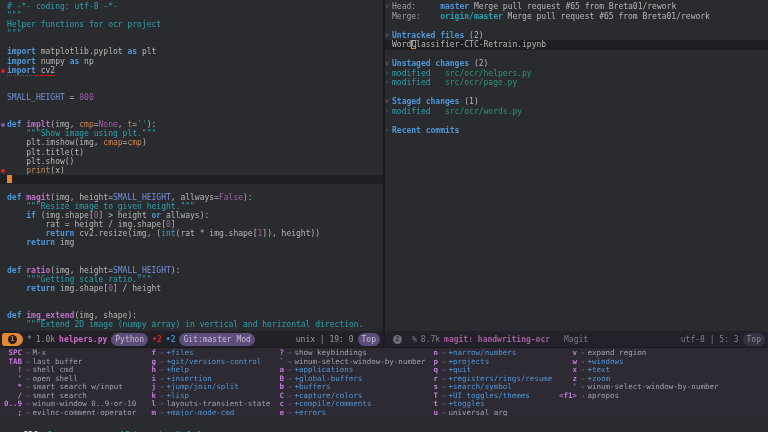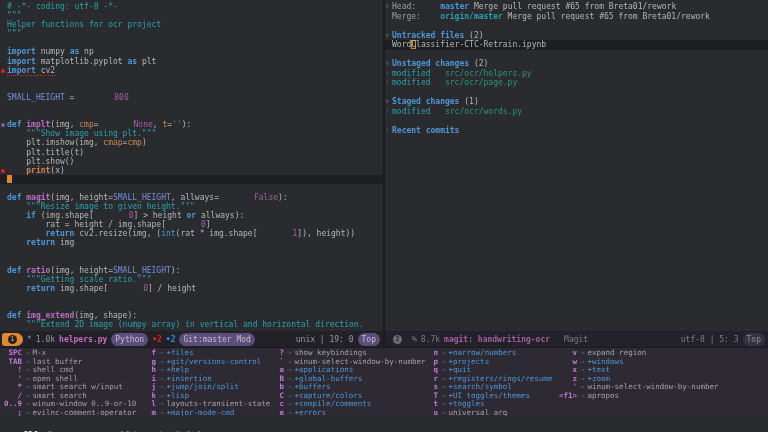--- a/index.html
+++ b/index.html
@@ -17,23 +17,23 @@
   .buffer.code  .line{ line-height:9.1px;  height:9.1px; }
   .buffer.magit .line{ line-height:9.55px; height:9.55px; }
   .line{ position:relative; white-space:pre; font-size:8px; color:#b6b6b6; padding-left:7px; }
   .line.hl{ background:#1e1f22; }
   
   .dot{ position:absolute; left:1px; top:3px; width:4px; height:4px; border-radius:50%; }
   .dot.red{ background:#e0211d; } .dot.purple{ background:#7f5ab5; }
   .fr-arrow{ position:absolute; left:0; top:0; font-size:7px; color:#67656f; }
   
   .cm{ color:#2aa1ae; } .kw{ color:#4f97d7; font-weight:bold; }
-  .fn{ color:#bc6ec5; font-weight:bold; } .num{ color:#a45bad;margin-left:35px; }
+  .fn{ color:#bc6ec5; font-weight:bold; } .num{ color:#a45bad; }
   .str{ color:#2d9574; } .var{ color:#7590db; } .tan{ color:#ca8553; }
-  .bi{ color:#ca8553; font-weight:bold; } .bi2{ color:#4f97d7; }
+  .bi{ color:#ca8553; font-weight:normal; } .bi2{ color:#4f97d7; }
   .pl{ color:#b6b6b6; }
   .err{ border-bottom:1px dotted #e0211d; }
   .lbl{ color:#9d9da2; } .branch{ color:#4f97d7; font-weight:bold; }
   .remote{ color:#2aa1ae; font-weight:bold; } .sec{ color:#4f97d7; font-weight:bold; }
   .mod{ color:#2aa1ae; } .path{ color:#2d9574; }
   .block-cursor{ display:inline-block; width:5px; height:8px; background:#e18832; vertical-align:-1px; }
   .cur{ box-shadow:inset 0 0 0 1px #e18832; }
   
   .modeline{ height:16px; display:flex; align-items:center; font-size:8px; padding:0 3px 0 2px; gap:4px; }
   .modeline.active{ background:#222127; color:#9a97a3; }
@@ -70,22 +70,22 @@
 <div class="screen">
   <div class="windows">
 
     <div class="win win-left">
       <div class="buffer code" id="left-buffer">
           <div class="line"><span class="cm"># -*- coding: utf-8 -*-</span></div>
           <div class="line"><span class="cm">"""</span></div>
           <div class="line"><span class="cm">Helper functions for ocr project</span></div>
           <div class="line"><span class="cm">"""</span></div>
           <div class="line"></div>
+          <div class="line"><span class="kw">import</span><span class="pl"> matplotlib.pyplot </span><span class="kw">as</span><span class="pl"> plt</span></div>
           <div class="line"><span class="kw">import</span><span class="pl"> numpy </span><span class="kw">as</span><span class="pl"> np</span></div>
-          <div class="line"><span class="kw">import</span><span class="pl"> matplotlib.pyplot </span><span class="kw">as</span><span class="pl"> plt</span></div>
           <div class="line"><span class="dot red"></span><span class="kw err">import</span><span class="pl err"> cv2</span></div>
           <div class="line"></div>
           <div class="line"></div>
           <div class="line"><span class="var">SMALL_HEIGHT</span><span class="pl"> = </span><span class="num">800</span></div>
           <div class="line"></div>
           <div class="line"></div>
           <div class="line"><span class="dot purple"></span><span class="kw">def </span><span class="fn">implt</span><span class="pl">(img, </span><span class="tan">cmp</span><span class="pl">=</span><span class="num">None</span><span class="pl">, </span><span class="tan">t</span><span class="pl">=</span><span class="str">''</span><span class="pl">):</span></div>
           <div class="line"><span class="cm">    """Show image using plt."""</span></div>
           <div class="line"><span class="pl">    plt.imshow(img, </span><span class="tan">cmap</span><span class="pl">=</span><span class="tan">cmp</span><span class="pl">)</span></div>
           <div class="line"><span class="pl">    plt.title(t)</span></div>

